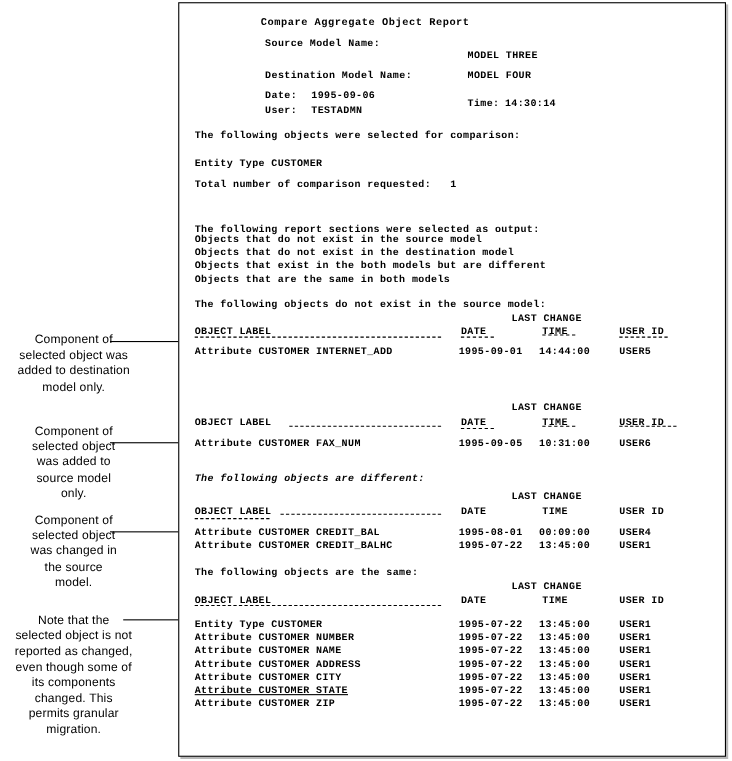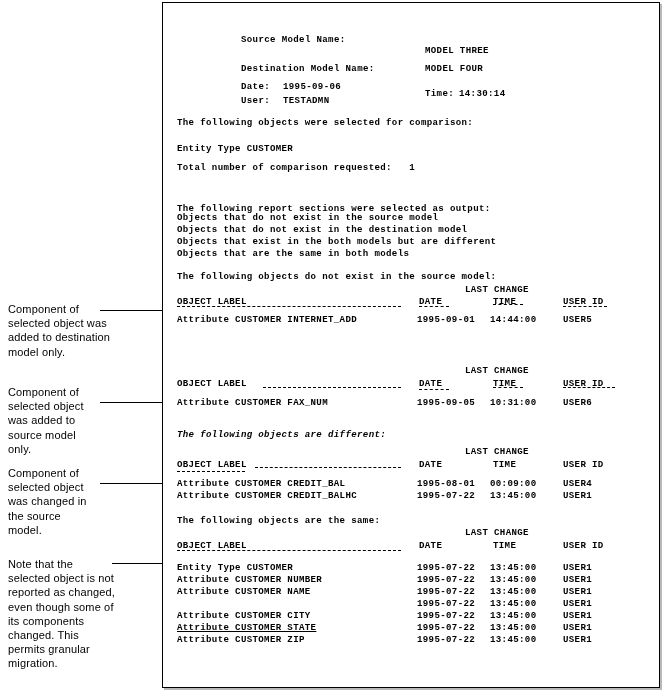--- a/index.html
+++ b/index.html
@@ -15,20 +15,21 @@
     overflow: hidden;
   }
 
   
   .annotations {
     position: absolute;
     left: 0;
     top: 0;
     width: 162px;
     height: 692px;
+    text-align: center;
   }
   .annotation {
     position: absolute;
     left: 8px;
     width: 118px;
     font-family: "Liberation Sans", sans-serif;
     font-size: 11px;
     line-height: 14.2px;
     color: #000000;
     letter-spacing: 0.15px;
@@ -127,20 +128,21 @@
     <div>migration.</div>
   </div>
   <div class="leader" style="left:112px; top:563px; width:51px;"></div>
 
 </div>
 
 <div class="report-frame">
   <div class="report-inner">
 
     
+    <div class="ln title" style="top:12px; left:74px;">Compare Aggregate Object Report</div>
 
     
     <div class="ln" style="top:31px; left:78px;">Source Model Name:</div>
     <div class="ln" style="top:42px; left:262px;">MODEL THREE</div>
 
     <div class="ln" style="top:60px; left:78px;">Destination Model Name:</div>
     <div class="ln" style="top:60px; left:262px;">MODEL FOUR</div>
 
     <div class="ln" style="top:78px; left:78px;">Date:</div>
     <div class="ln" style="top:78px; left:120px;">1995-09-06</div>
@@ -231,20 +233,21 @@
     <div class="ln" style="top:571px; left:14px;">Attribute CUSTOMER NUMBER</div>
     <div class="ln" style="top:571px; left:254px;">1995-07-22</div>
     <div class="ln" style="top:571px; left:327px;">13:45:00</div>
     <div class="ln" style="top:571px; left:400px;">USER1</div>
 
     <div class="ln" style="top:583px; left:14px;">Attribute CUSTOMER NAME</div>
     <div class="ln" style="top:583px; left:254px;">1995-07-22</div>
     <div class="ln" style="top:583px; left:327px;">13:45:00</div>
     <div class="ln" style="top:583px; left:400px;">USER1</div>
 
+    <div class="ln" style="top:595px; left:14px;">Attribute CUSTOMER ADDRESS</div>
     <div class="ln" style="top:595px; left:254px;">1995-07-22</div>
     <div class="ln" style="top:595px; left:327px;">13:45:00</div>
     <div class="ln" style="top:595px; left:400px;">USER1</div>
 
     <div class="ln" style="top:607px; left:14px;">Attribute CUSTOMER CITY</div>
     <div class="ln" style="top:607px; left:254px;">1995-07-22</div>
     <div class="ln" style="top:607px; left:327px;">13:45:00</div>
     <div class="ln" style="top:607px; left:400px;">USER1</div>
 
     <div class="ln" style="top:619px; left:14px;text-decoration:underline;">Attribute CUSTOMER STATE</div>

